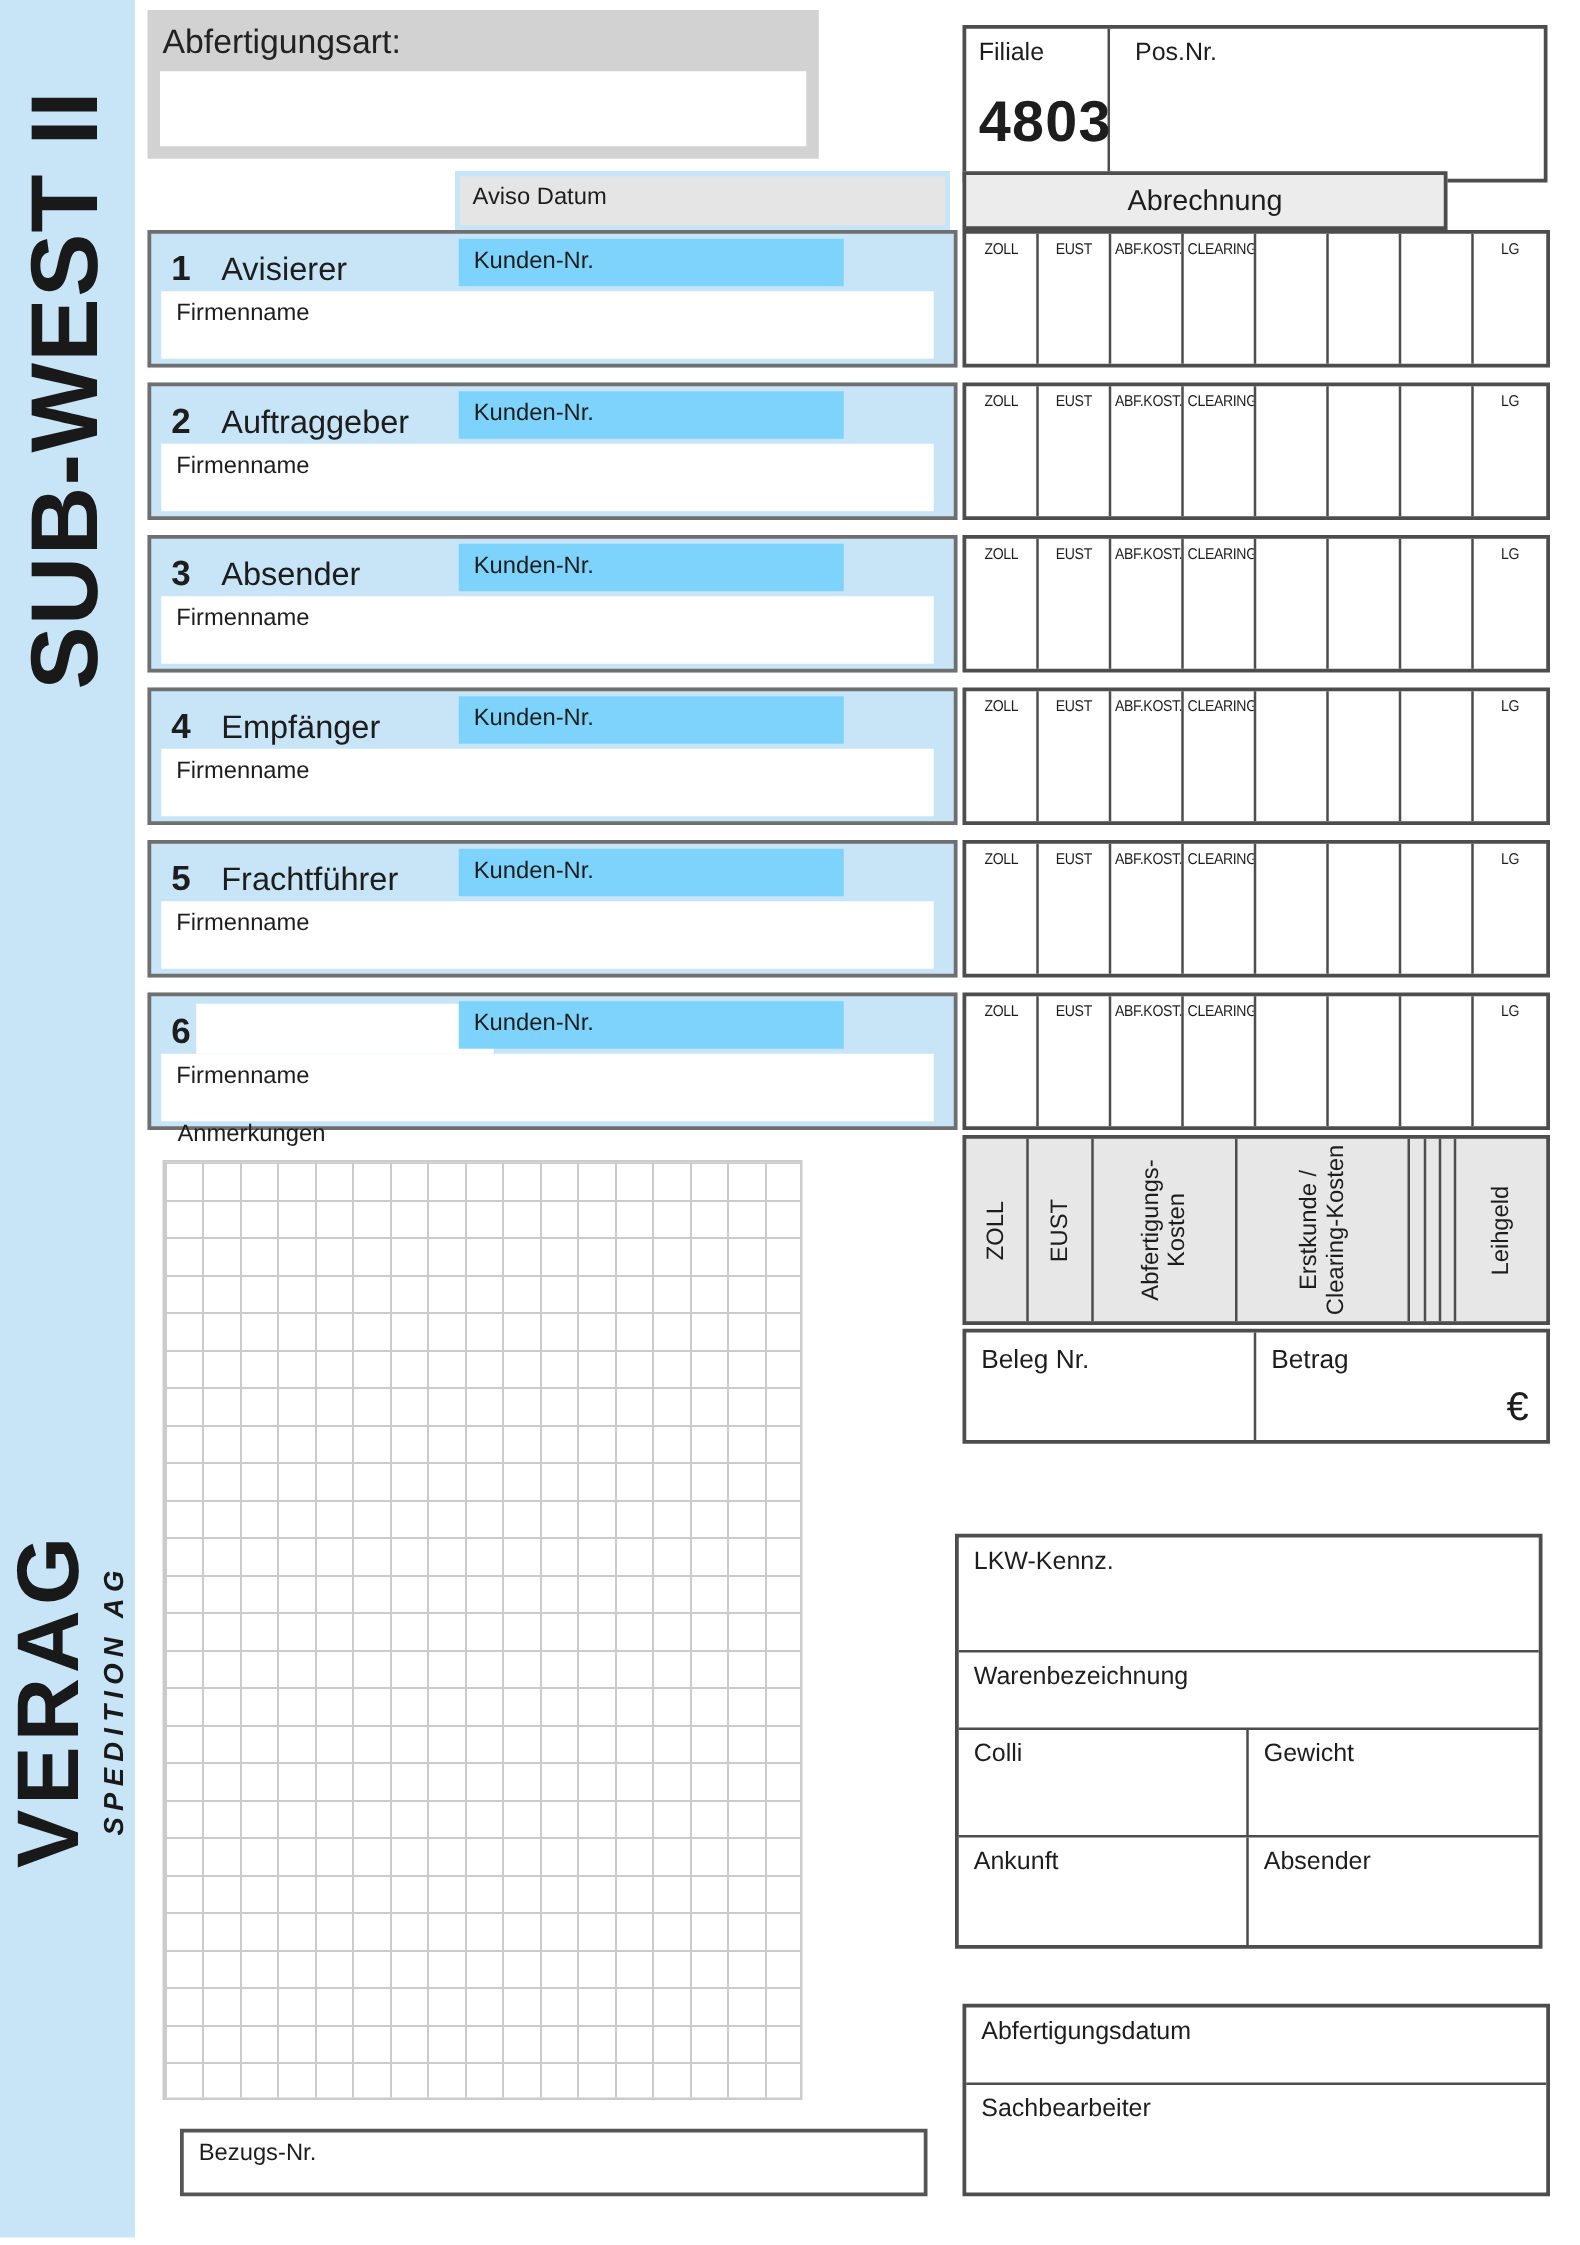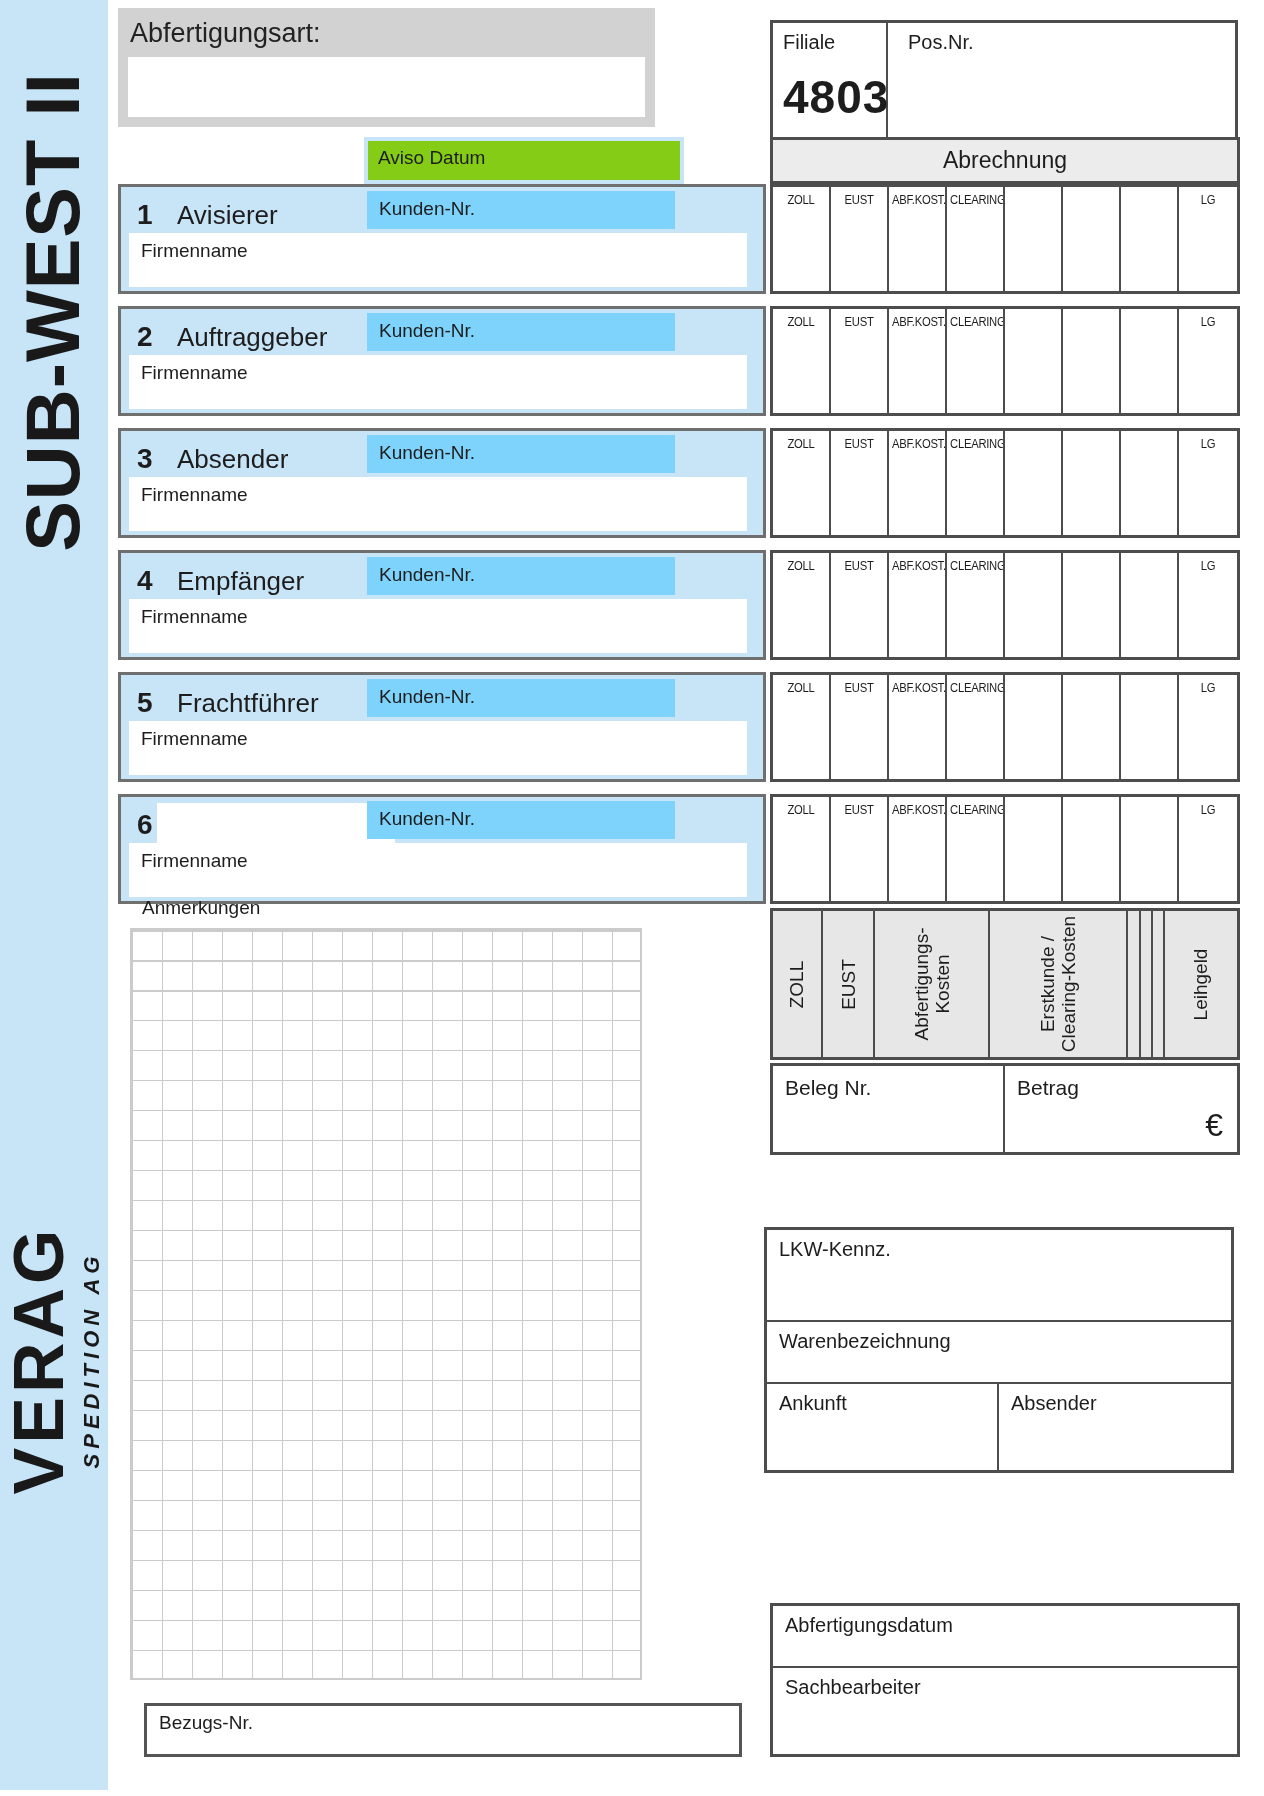--- a/index.html
+++ b/index.html
@@ -26,35 +26,35 @@
   .abf-section { position:absolute; left:118px; top:8px; width:537px; height:119px; background:#d2d2d2; }
   .abf-label { position:absolute; left:12px; top:10px; font-size:27px; color:#222; }
   .abf-input { position:absolute; left:10px; top:49px; width:517px; height:60px; background:#fff; }
 
   .filiale-box { position:absolute; left:770px; top:20px; width:468px; height:126px; background:#fff; border:3px solid #4d4d4d; display:flex; }
   .filiale-cell { width:115px; border-right:2px solid #4d4d4d; padding:8px 0 0 10px; }
   .posnr-cell { flex:1; padding:8px 0 0 20px; }
   .small-label { font-size:20px; }
   .filiale-number { font-size:46px; font-weight:800; margin-top:16px; letter-spacing:1px; }
 
-  .aviso-box { position:absolute; left:364px; top:137px; width:320px; height:47px; background:#84cc16; border:4px solid #c8e5f8; }
+  .aviso-box { position:absolute; left:364px; top:137px; width:396px; height:47px; background:#e5e5e5; border:4px solid #c8e5f8; }
   .aviso-box .field-label { left:10px; top:6px; }
 
   
   .sections { position:absolute; left:118px; top:184px; width:648px; display:flex; flex-direction:column; gap:12px; }
   .section { position:relative; height:110px; background:#c8e5f8; border:3px solid #6f6f6f; }
   .sec-num { position:absolute; left:16px; top:12px; font-size:28px; font-weight:bold; }
   .sec-label { position:absolute; left:56px; top:13px; font-size:26px; }
   .kunden-box { position:absolute; left:246px; top:4px; width:308px; height:38px; background:#7dd3fc; }
   .firmen-box { position:absolute; left:8px; top:46px; width:618px; height:54px; background:#fff; }
   .sec6-input { position:absolute; left:36px; top:6px; width:238px; height:40px; background:#fff; }
   .field-label { position:absolute; left:12px; top:7px; font-size:19px; white-space:nowrap; }
 
   
-  .abr-header { position:absolute; left:770px; top:137px; width:470px; height:47px; background:#ececec;
+  .abr-header { position:absolute; left:770px; top:137px; width:388px; height:47px; background:#ececec;
     border:3px solid #4d4d4d; display:flex; align-items:center; justify-content:center; font-size:23px; }
   .abr-rows { position:absolute; left:770px; top:184px; width:470px; display:flex; flex-direction:column; gap:12px; }
   .abr-row { height:110px; border:3px solid #4d4d4d; display:grid; grid-template-columns:repeat(8,1fr); background:#fff; }
   .abr-cell { border-right:2px solid #4d4d4d; text-align:center; padding-top:3px; overflow:hidden; }
   .abr-cell:last-child { border-right:none; }
   .col-hdr { display:inline-block; font-size:12.5px; letter-spacing:-0.3px; transform:scaleX(0.9); transform-origin:center; white-space:nowrap; }
 
   .rot-strip { position:absolute; left:770px; top:908px; width:470px; height:152px; border:3px solid #4d4d4d;
     display:grid; grid-template-columns:repeat(8,1fr); background:#e7e7e7; }
   .rot-cell { border-right:2px solid #4d4d4d; display:flex; align-items:center; justify-content:center; overflow:visible; }
@@ -308,20 +308,28 @@
 
   <div class="lkw-stack">
     <div class="ls-row h92">
       <span class="ls-label">LKW-Kennz.</span>
     </div>
     <div class="ls-row h62">
       <span class="ls-label">Warenbezeichnung</span>
     </div>
     <div class="ls-row h86 split">
       <div class="half">
+        <span class="ls-label">Colli</span>
+      </div>
+      <div class="half">
+        <span class="ls-label">Gewicht</span>
+      </div>
+    </div>
+    <div class="ls-row h86 split">
+      <div class="half">
         <span class="ls-label">Ankunft</span>
       </div>
       <div class="half">
         <span class="ls-label">Absender</span>
       </div>
     </div>
   </div>
 
   <div class="date-stack">
     <div class="ls-row h62">

